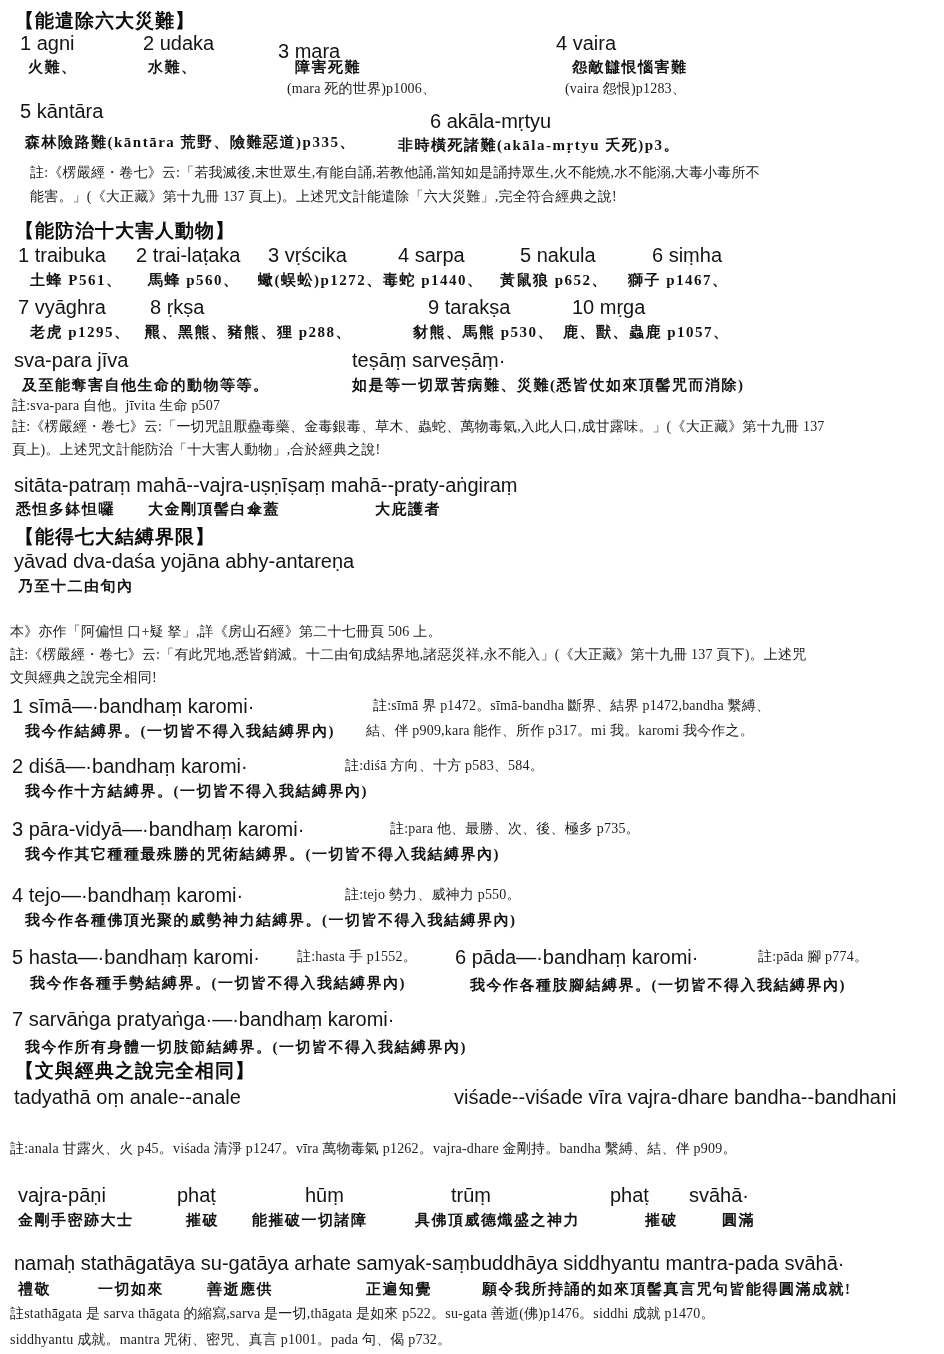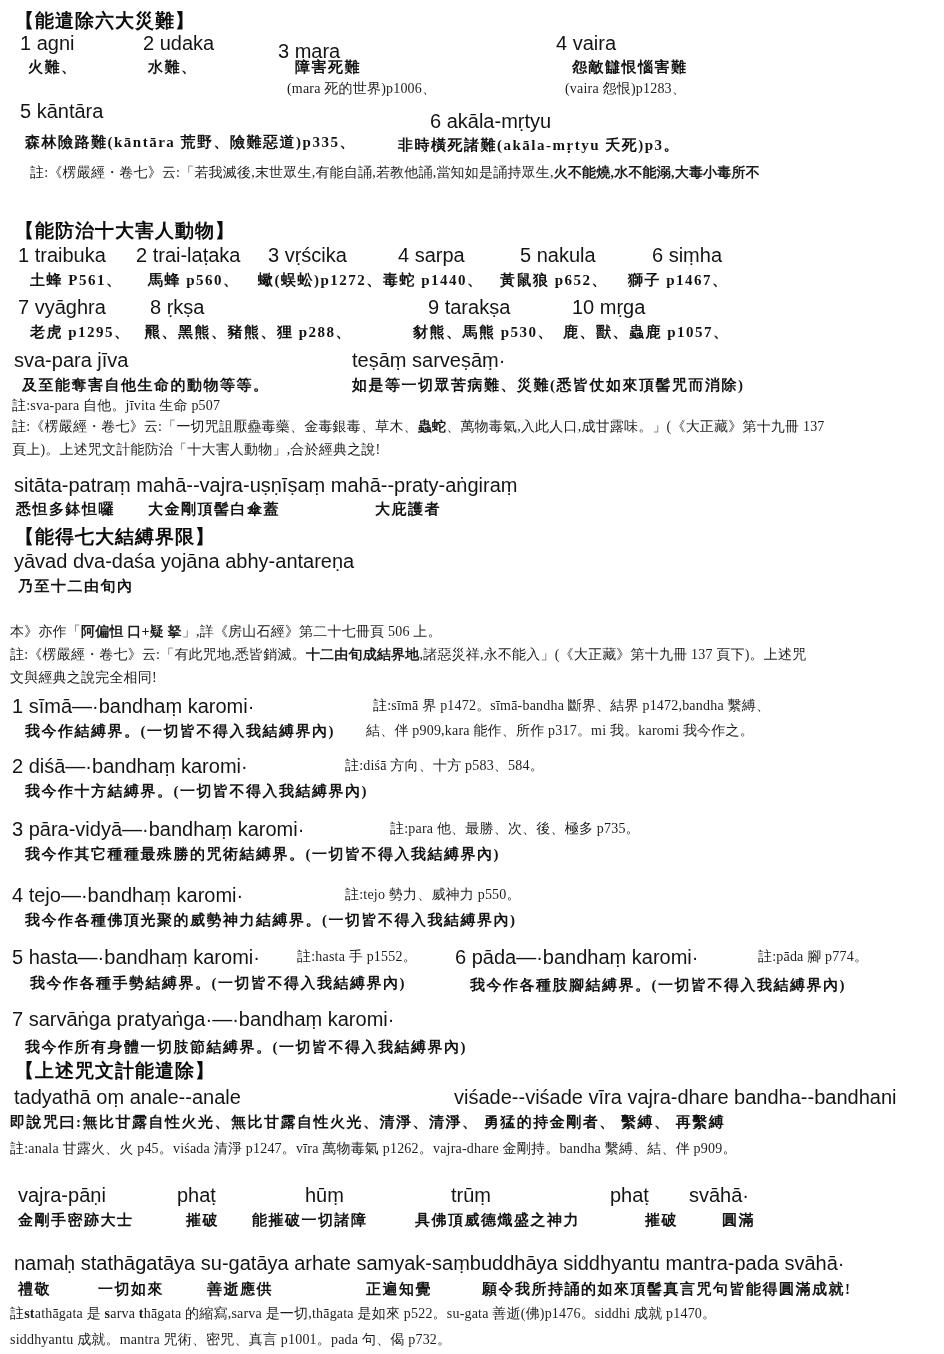--- a/index.html
+++ b/index.html
@@ -5,21 +5,21 @@
   html,body{margin:0;padding:0;background:#e8e8e8;}
   #page{
     position:relative;width:944px;height:1354px;margin:0 auto;
     background:#ffffff;color:#151515;overflow:hidden;
   }
   .pos{position:absolute;white-space:nowrap;}
   .sk{font-family:"Liberation Sans",sans-serif;font-size:20px;color:#141414;}
   .hd{font-family:"Liberation Serif",serif;font-size:19px;font-weight:700;letter-spacing:1px;color:#0d0d0d;}
   .cn{font-family:"Liberation Serif",serif;font-size:15px;font-weight:700;letter-spacing:1.5px;color:#141414;}
   .note{font-family:"Liberation Serif",serif;font-size:14px;letter-spacing:0.2px;color:#1c1c1c;}
-  .note b,.cn b,.sk b{font-weight:700;}
+  .note b,.cn b,.sk b{font-weight:400;}
 </style>
 </head>
 <body>
 
 <div id="page">
 
   <div class="pos hd" style="left:15px;top:8px">【能遣除六大災難】</div>
   <div class="pos sk" style="left:20px;top:32px">1 agni</div>
   <div class="pos sk" style="left:143px;top:32px">2 udaka</div>
   <div class="pos sk" style="left:278px;top:40px">3 mara</div>
@@ -28,20 +28,21 @@
   <div class="pos cn" style="left:148px;top:58px">水難、</div>
   <div class="pos cn" style="left:295px;top:58px">障害死難</div>
   <div class="pos cn" style="left:572px;top:58px">怨敵讎恨惱害難</div>
   <div class="pos note" style="left:287px;top:80px">(mara 死的世界)p1006、</div>
   <div class="pos note" style="left:565px;top:80px">(vaira 怨恨)p1283、</div>
   <div class="pos sk" style="left:20px;top:100px">5 kāntāra</div>
   <div class="pos sk" style="left:430px;top:110px">6 akāla-mṛtyu</div>
   <div class="pos cn" style="left:25px;top:133px">森林險路難(kāntāra 荒野、險難惡道)p335、</div>
   <div class="pos cn" style="left:398px;top:136px">非時橫死諸難(akāla-mṛtyu 夭死)p3。</div>
   <div class="pos note" style="left:30px;top:164px"><span>註:《楞嚴經・卷七》云:「若我滅後,末世眾生,有能自誦,若教他誦,當知如是誦持眾生,</span><b>火不能燒,水不能溺,大毒小毒所不</b></div>
+  <div class="pos note" style="left:30px;top:188px"><b>能害</b><span>。」(《大正藏》第十九冊 137 頁上)。上述咒文計能遣除「六大災難」,完全符合經典之說!</span></div>
 
   <div class="pos hd" style="left:15px;top:218px">【能防治十大害人動物】</div>
   <div class="pos sk" style="left:18px;top:244px">1 traibuka</div>
   <div class="pos sk" style="left:136px;top:244px">2 trai-laṭaka</div>
   <div class="pos sk" style="left:268px;top:244px">3 vṛścika</div>
   <div class="pos sk" style="left:398px;top:244px">4 sarpa</div>
   <div class="pos sk" style="left:520px;top:244px">5 nakula</div>
   <div class="pos sk" style="left:652px;top:244px">6 siṃha</div>
   <div class="pos cn" style="left:30px;top:271px">土蜂 P561、</div>
   <div class="pos cn" style="left:148px;top:271px">馬蜂 p560、</div>
@@ -97,24 +98,23 @@
   <div class="pos sk" style="left:12px;top:946px">5 hasta—·bandhaṃ karomi·</div>
   <div class="pos note" style="left:297px;top:948px">註:hasta 手 p1552。</div>
   <div class="pos sk" style="left:455px;top:946px">6 pāda—·bandhaṃ karomi·</div>
   <div class="pos note" style="left:758px;top:948px">註:pāda 腳 p774。</div>
   <div class="pos cn" style="left:30px;top:974px">我今作各種手勢結縛界。(一切皆不得入我結縛界內)</div>
   <div class="pos cn" style="left:470px;top:976px">我今作各種肢腳結縛界。(一切皆不得入我結縛界內)</div>
 
   <div class="pos sk" style="left:12px;top:1008px">7 sarvāṅga pratyaṅga·—·bandhaṃ karomi·</div>
   <div class="pos cn" style="left:25px;top:1038px">我今作所有身體一切肢節結縛界。(一切皆不得入我結縛界內)</div>
 
-  <div class="pos hd" style="left:15px;top:1058px">【上述咒文計能遣除】</div>
+  <div class="pos hd" style="left:15px;top:1058px">【文與經典之說完全相同】</div>
   <div class="pos sk" style="left:14px;top:1086px">tadyathā oṃ anale--anale</div>
   <div class="pos sk" style="left:454px;top:1086px">viśade--viśade vīra vajra-dhare bandha--bandhani</div>
-  <div class="pos cn" style="left:10px;top:1113px">即說咒曰:無比甘露自性火光、無比甘露自性火光、清淨、清淨、 勇猛的持金剛者、 繫縛、 再繫縛</div>
   <div class="pos note" style="left:10px;top:1140px">註:anala 甘露火、火 p45。viśada 清淨 p1247。vīra 萬物毒氣 p1262。vajra-dhare 金剛持。bandha 繫縛、結、伴 p909。</div>
 
   <div class="pos sk" style="left:18px;top:1184px">vajra-pāṇi</div>
   <div class="pos sk" style="left:177px;top:1184px">phaṭ</div>
   <div class="pos sk" style="left:305px;top:1184px">hūṃ</div>
   <div class="pos sk" style="left:451px;top:1184px">trūṃ</div>
   <div class="pos sk" style="left:610px;top:1184px">phaṭ</div>
   <div class="pos sk" style="left:689px;top:1184px">svāhā·</div>
   <div class="pos cn" style="left:18px;top:1211px">金剛手密跡大士</div>
   <div class="pos cn" style="left:186px;top:1211px">摧破</div>

